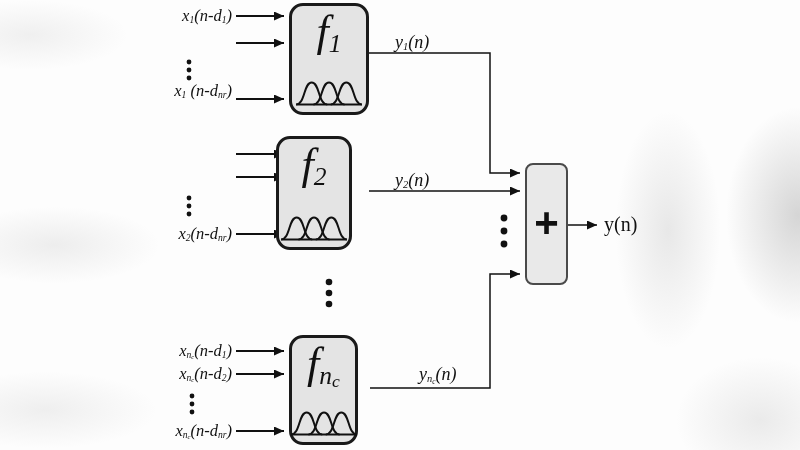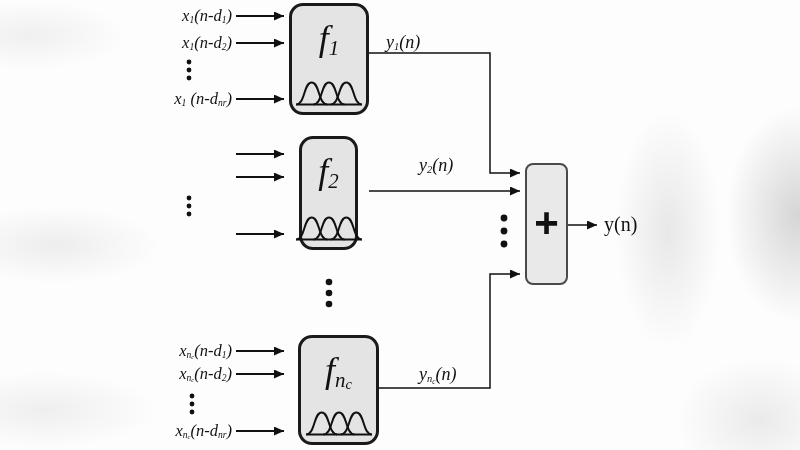--- a/index.html
+++ b/index.html
@@ -18,22 +18,22 @@
   #wires{position:absolute;left:0;top:0;width:800px;height:450px;}
   .fblock{
     position:absolute;box-sizing:border-box;
     background:var(--block-fill,#e4e4e4);
     border:3px solid var(--block-border,#1a1a1a);
     border-radius:14px;
     display:flex;flex-direction:column;align-items:center;justify-content:space-between;
     padding:1px 5px 3px 5px;
   }
   .flabel{
-    font-style:italic;font-size:36px;line-height:1.05;color:var(--text,#111);
-    margin-top:13px;
+    font-style:italic;font-size:44px;line-height:1.05;color:var(--text,#111);
+    margin-top:2px;
   }
   .mf{width:66px;height:31px;display:block;}
   .sumblock{
     position:absolute;box-sizing:border-box;
     background:var(--sum-fill,#e9e9e9);
     border:2px solid var(--sum-border,#4a4a4a);
     border-radius:8px;
     display:flex;align-items:center;justify-content:center;
   }
   .sumlabel{
@@ -128,56 +128,56 @@
     <svg class="mf" viewBox="0 0 72 34">
       <g stroke="#111111" stroke-width="2.2" fill="none">
         <path d="M0,29 L72,29"></path>
         <path d="M0,29 C10,29 8,5 17,5 C26,5 24,29 34,29"></path>
         <path d="M19,29 C29,29 27,5 36,5 C45,5 43,29 53,29"></path>
         <path d="M38,29 C48,29 46,5 55,5 C64,5 62,29 72,29"></path>
       </g>
     </svg>
   </div>
 
-  <div class="fblock" style="left:299px;top:136px;width:59px;height:114px;">
+  <div class="fblock" style="left:276px;top:136px;width:76px;height:114px;">
     <div class="flabel"><span class="lv0">f</span><span class="lv1">2</span></div>
     <svg class="mf" viewBox="0 0 72 34">
       <g stroke="#111111" stroke-width="2.2" fill="none">
         <path d="M0,29 L72,29"></path>
         <path d="M0,29 C10,29 8,5 17,5 C26,5 24,29 34,29"></path>
         <path d="M19,29 C29,29 27,5 36,5 C45,5 43,29 53,29"></path>
         <path d="M38,29 C48,29 46,5 55,5 C64,5 62,29 72,29"></path>
       </g>
     </svg>
   </div>
 
-  <div class="fblock" style="left:298px;top:335px;width:81px;height:110px;">
+  <div class="fblock" style="left:289px;top:335px;width:69px;height:110px;">
     <div class="flabel"><span class="lv0">f</span><span class="lv1">n</span><span class="lv2">c</span></div>
     <svg class="mf" viewBox="0 0 72 34">
       <g stroke="#111111" stroke-width="2.2" fill="none">
         <path d="M0,29 L72,29"></path>
         <path d="M0,29 C10,29 8,5 17,5 C26,5 24,29 34,29"></path>
         <path d="M19,29 C29,29 27,5 36,5 C45,5 43,29 53,29"></path>
         <path d="M38,29 C48,29 46,5 55,5 C64,5 62,29 72,29"></path>
       </g>
     </svg>
   </div>
 
   <div class="sumblock" style="left:525px;top:163px;width:43px;height:122px;">
     <div class="sumlabel">+</div>
   </div>
 
   <div class="inlabel" style="top:5px;"><span class="lv0">x</span><span class="lv1">1</span><span class="lv0">(n-d</span><span class="lv1">1</span><span class="lv0">)</span></div>
-  <div class="inlabel" style="top:32px;"><span class="lv0">x</span><span class="lv1">1</span><span class="lv0">(n-d</span><span class="lv1">2</span><span class="lv0">)</span></div>
-  <div class="inlabel" style="top:88px;"><span class="lv0">x</span><span class="lv1">1</span><span class="lv0"> (n-d</span><span class="lv1">nr</span><span class="lv0">)</span></div>
+  <div class="inlabel" style="top:80px;"><span class="lv0">x</span><span class="lv1">1</span><span class="lv0"> (n-d</span><span class="lv1">nr</span><span class="lv0">)</span></div>
 
+  <div class="inlabel" style="top:223px;"><span class="lv0">x</span><span class="lv1">2</span><span class="lv0">(n-d</span><span class="lv1">nr</span><span class="lv0">)</span></div>
 
   <div class="inlabel" style="top:340px;"><span class="lv0">x</span><span class="lv1">n</span><span class="lv2">c</span><span class="lv0">(n-d</span><span class="lv1">1</span><span class="lv0">)</span></div>
   <div class="inlabel" style="top:363px;"><span class="lv0">x</span><span class="lv1">n</span><span class="lv2">c</span><span class="lv0">(n-d</span><span class="lv1">2</span><span class="lv0">)</span></div>
   <div class="inlabel" style="top:420px;"><span class="lv0">x</span><span class="lv1">n</span><span class="lv2">c</span><span class="lv0">(n-d</span><span class="lv1">nr</span><span class="lv0">)</span></div>
 
-  <div class="sig" style="left:386px;top:32px;"><span class="lv0">y</span><span class="lv1">1</span><span class="lv0">(n)</span></div>
-  <div class="sig" style="left:395px;top:155px;margin-left:24px;"><span class="lv0">y</span><span class="lv1">2</span><span class="lv0">(n)</span></div>
+  <div class="sig" style="left:395px;top:32px;"><span class="lv0">y</span><span class="lv1">1</span><span class="lv0">(n)</span></div>
+  <div class="sig" style="left:395px;top:170px;"><span class="lv0">y</span><span class="lv1">2</span><span class="lv0">(n)</span></div>
   <div class="sig" style="left:395px;top:364px;margin-left:24px;"><span class="lv0">y</span><span class="lv1">n</span><span class="lv2">c</span><span class="lv0">(n)</span></div>
 
   <div class="finallabel" style="left:604px;top:212px;">y(n)</div>
 
 </div>
 
 </body></html>

